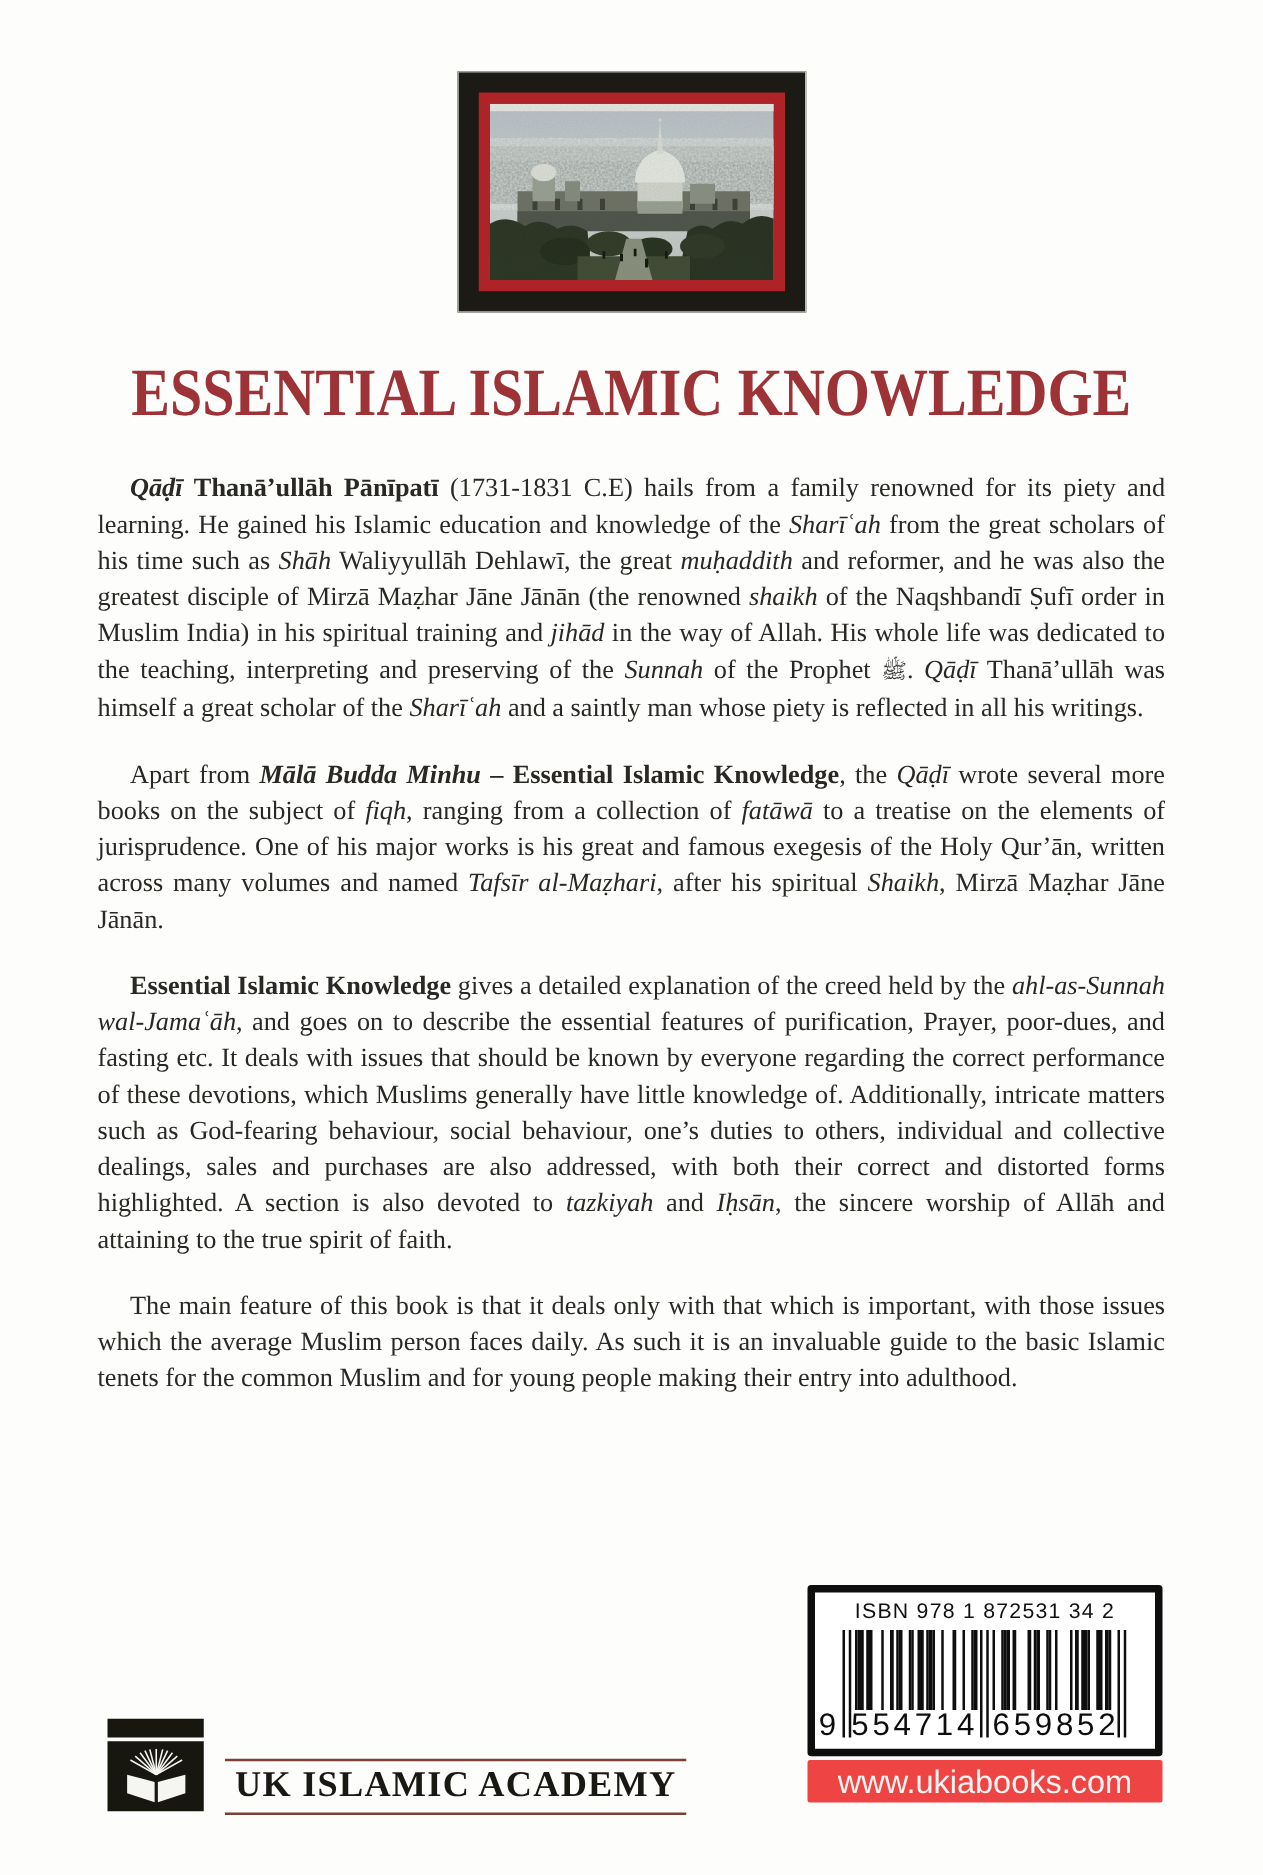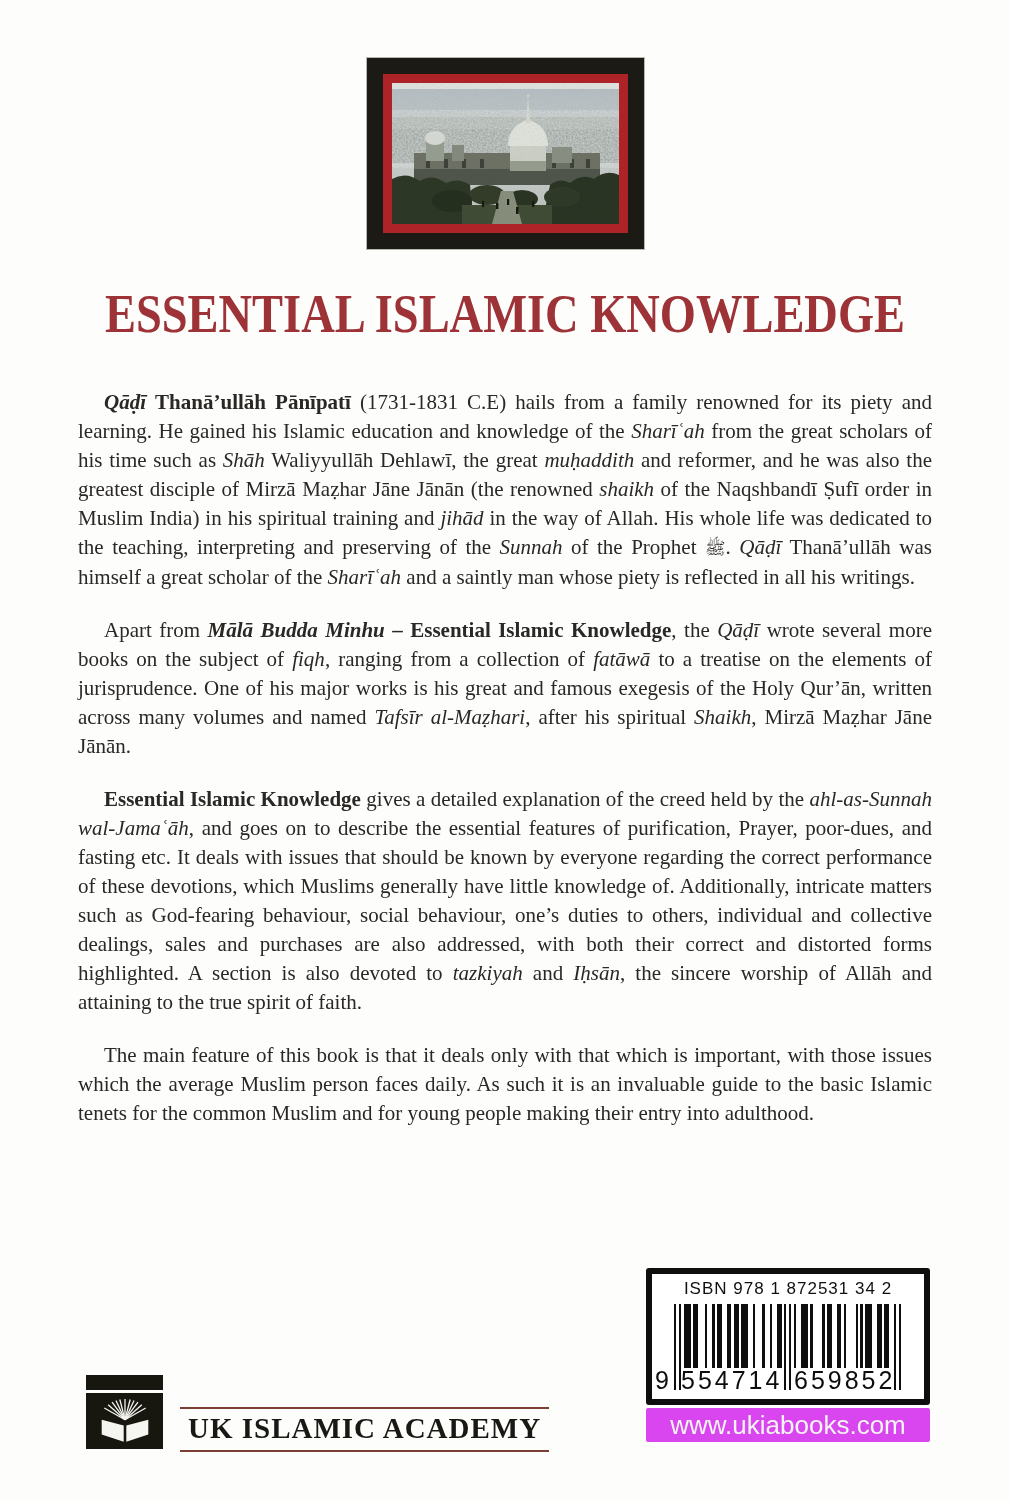--- a/index.html
+++ b/index.html
@@ -24,21 +24,21 @@
     margin:34px 0 0;text-align:center;font-weight:bold;
     font-size:54px;line-height:1.12;color:#9d3237;
     white-space:nowrap;transform:scaleX(0.86);transform-origin:center;
     letter-spacing:0px;
   }
   .subtitle{
     margin:2px 0 0;text-align:center;font-weight:bold;
     font-size:47px;line-height:1.2;color:#21201c;letter-spacing:.5px;
   }
   
-  .blurb{margin:44px 78px 0;}
+  .blurb{margin:32px 78px 0;}
   .para{
     font-size:21px;line-height:29px;text-align:justify;
     text-indent:26px;margin:0 0 24px;
   }
   .para:last-child{margin-bottom:0;}
   .b{font-weight:bold;}
   .i{font-style:italic;}
   .sym{font-family:"DejaVu Sans","Liberation Sans",sans-serif;font-size:17px;}
   
   .logo-bar{position:absolute;left:86px;top:1375px;width:77px;height:15px;background:#17160f;}
@@ -71,21 +71,21 @@
   .bd{
     position:absolute;top:62px;
     font-family:"Liberation Sans","DejaVu Sans",sans-serif;
     font-size:25px;color:#0d0d0d;line-height:28px;
   }
   .bd-9{left:-19px;}
   .bd-l{left:7px;width:101px;text-align:center;letter-spacing:3px;}
   .bd-r{left:120px;width:101px;text-align:center;letter-spacing:3px;}
   .website-strip{
     position:absolute;left:646px;top:1408px;width:284px;height:34px;
-    background:#d946ef;border-radius:2px;
+    background:#ef4444;border-radius:2px;
     display:flex;align-items:center;justify-content:center;
     font-family:"Liberation Sans","DejaVu Sans",sans-serif;
     font-size:26px;color:#f4f4f2;
   }
 </style>
 </head>
 <body>
 
 <div>
 

